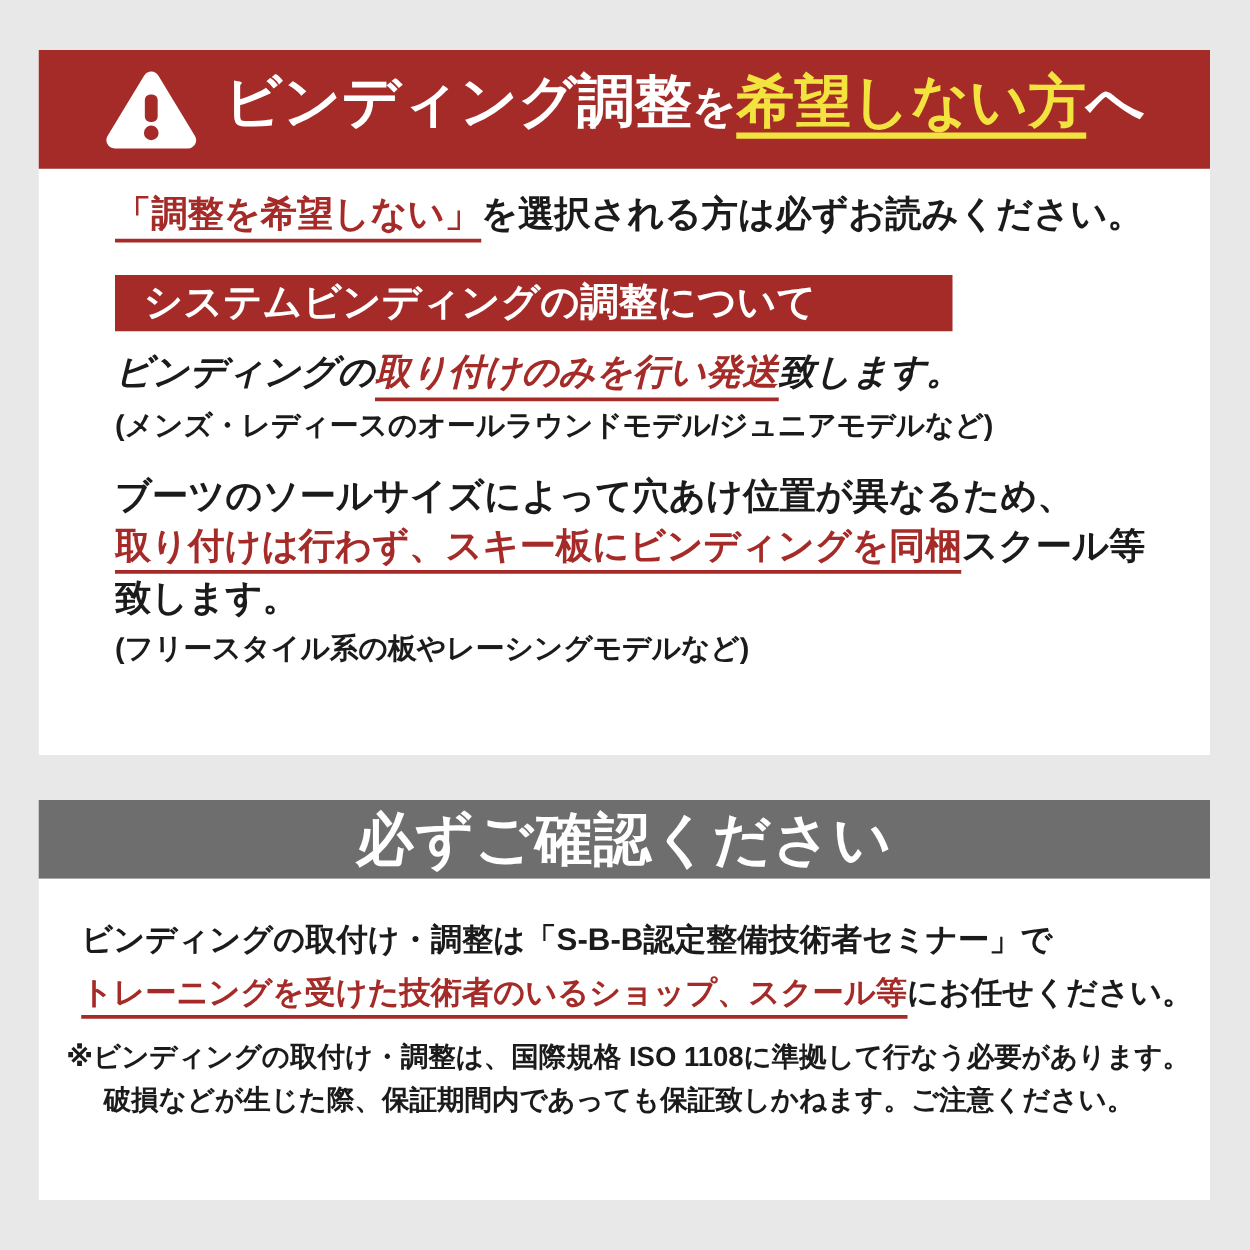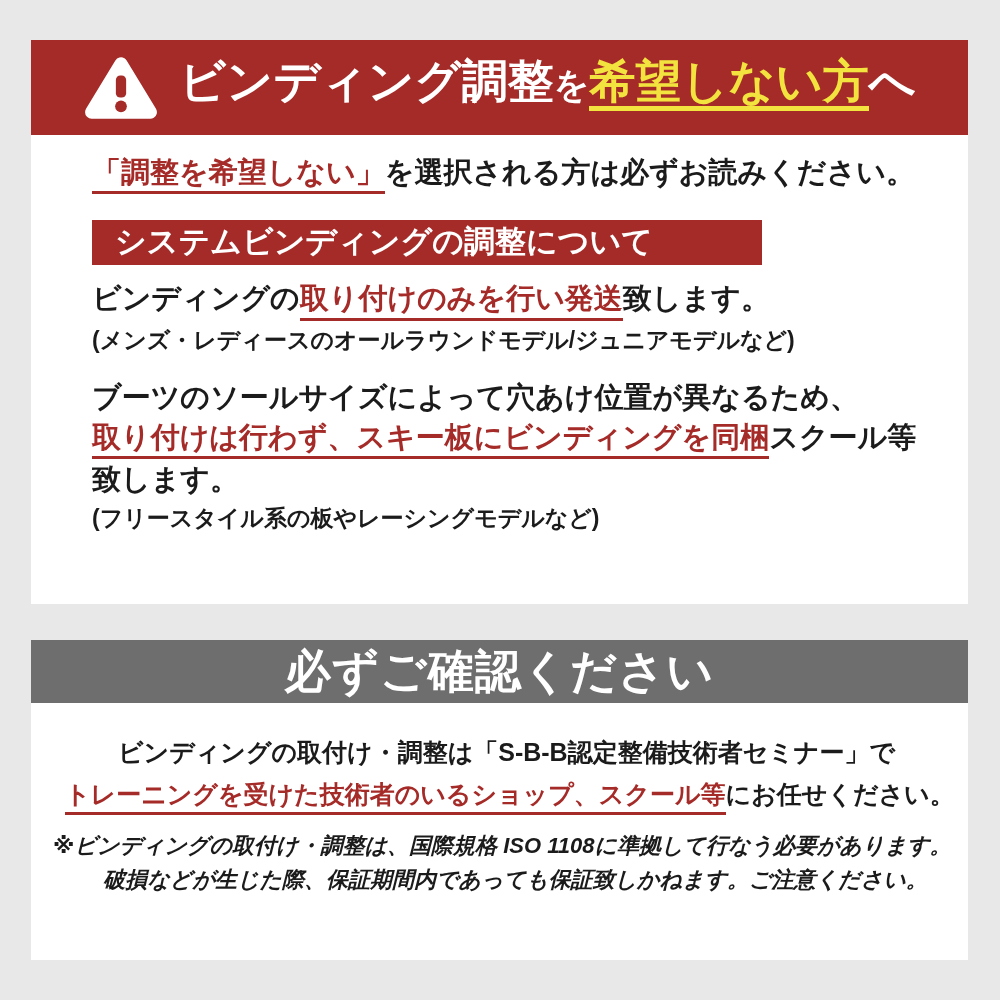--- a/index.html
+++ b/index.html
@@ -42,35 +42,35 @@
     display:inline-block;
     border-bottom:3px solid var(--red);
     padding-bottom:2px;
     line-height:1.15;
   }
   .sec-heading{
     margin-top:26px;width:670px;background:var(--red);color:var(--white);
     font-size:31px;line-height:1.1;padding:5px 0 6px 23px;white-space:nowrap;
   }
   .body-line{font-size:29px;line-height:40px;white-space:nowrap;}
-  .mt1{margin-top:13px;}
+  .mt1{margin-top:13px;font-style:italic;}
   .mt2{margin-top:22px;}
   .note{font-size:23px;line-height:30px;margin-top:4px;white-space:nowrap;}
   
   .confirm-banner{
     position:absolute;left:31px;top:640px;width:937px;height:63px;
     background:var(--gray);color:var(--white);
     display:flex;align-items:center;justify-content:center;
     font-size:46px;letter-spacing:1px;
   }
   
-  .card2{top:703px;height:257px;padding:28px 20px 0 34px;text-align:center;}
+  .card2{top:703px;height:257px;padding:28px 20px 0 34px;}
   .c2-line{font-size:25px;line-height:42px;white-space:nowrap;}
   .c2-line .em-red{padding-bottom:3px;}
-  .footnote{margin-top:14px;font-size:22px;line-height:34px;font-weight:600;margin-left:-12px;font-style:italic;}
+  .footnote{margin-top:14px;font-size:22px;line-height:34px;font-weight:600;margin-left:-12px;}
   .fn-line{white-space:nowrap;}
   .fn-cont{padding-left:30px;}
 </style>
 </head>
 <body>
 
 <div class="card card1">
 
   <div class="header-banner">
     <svg class="warn-svg" viewBox="0 0 100 90" aria-hidden="true">

